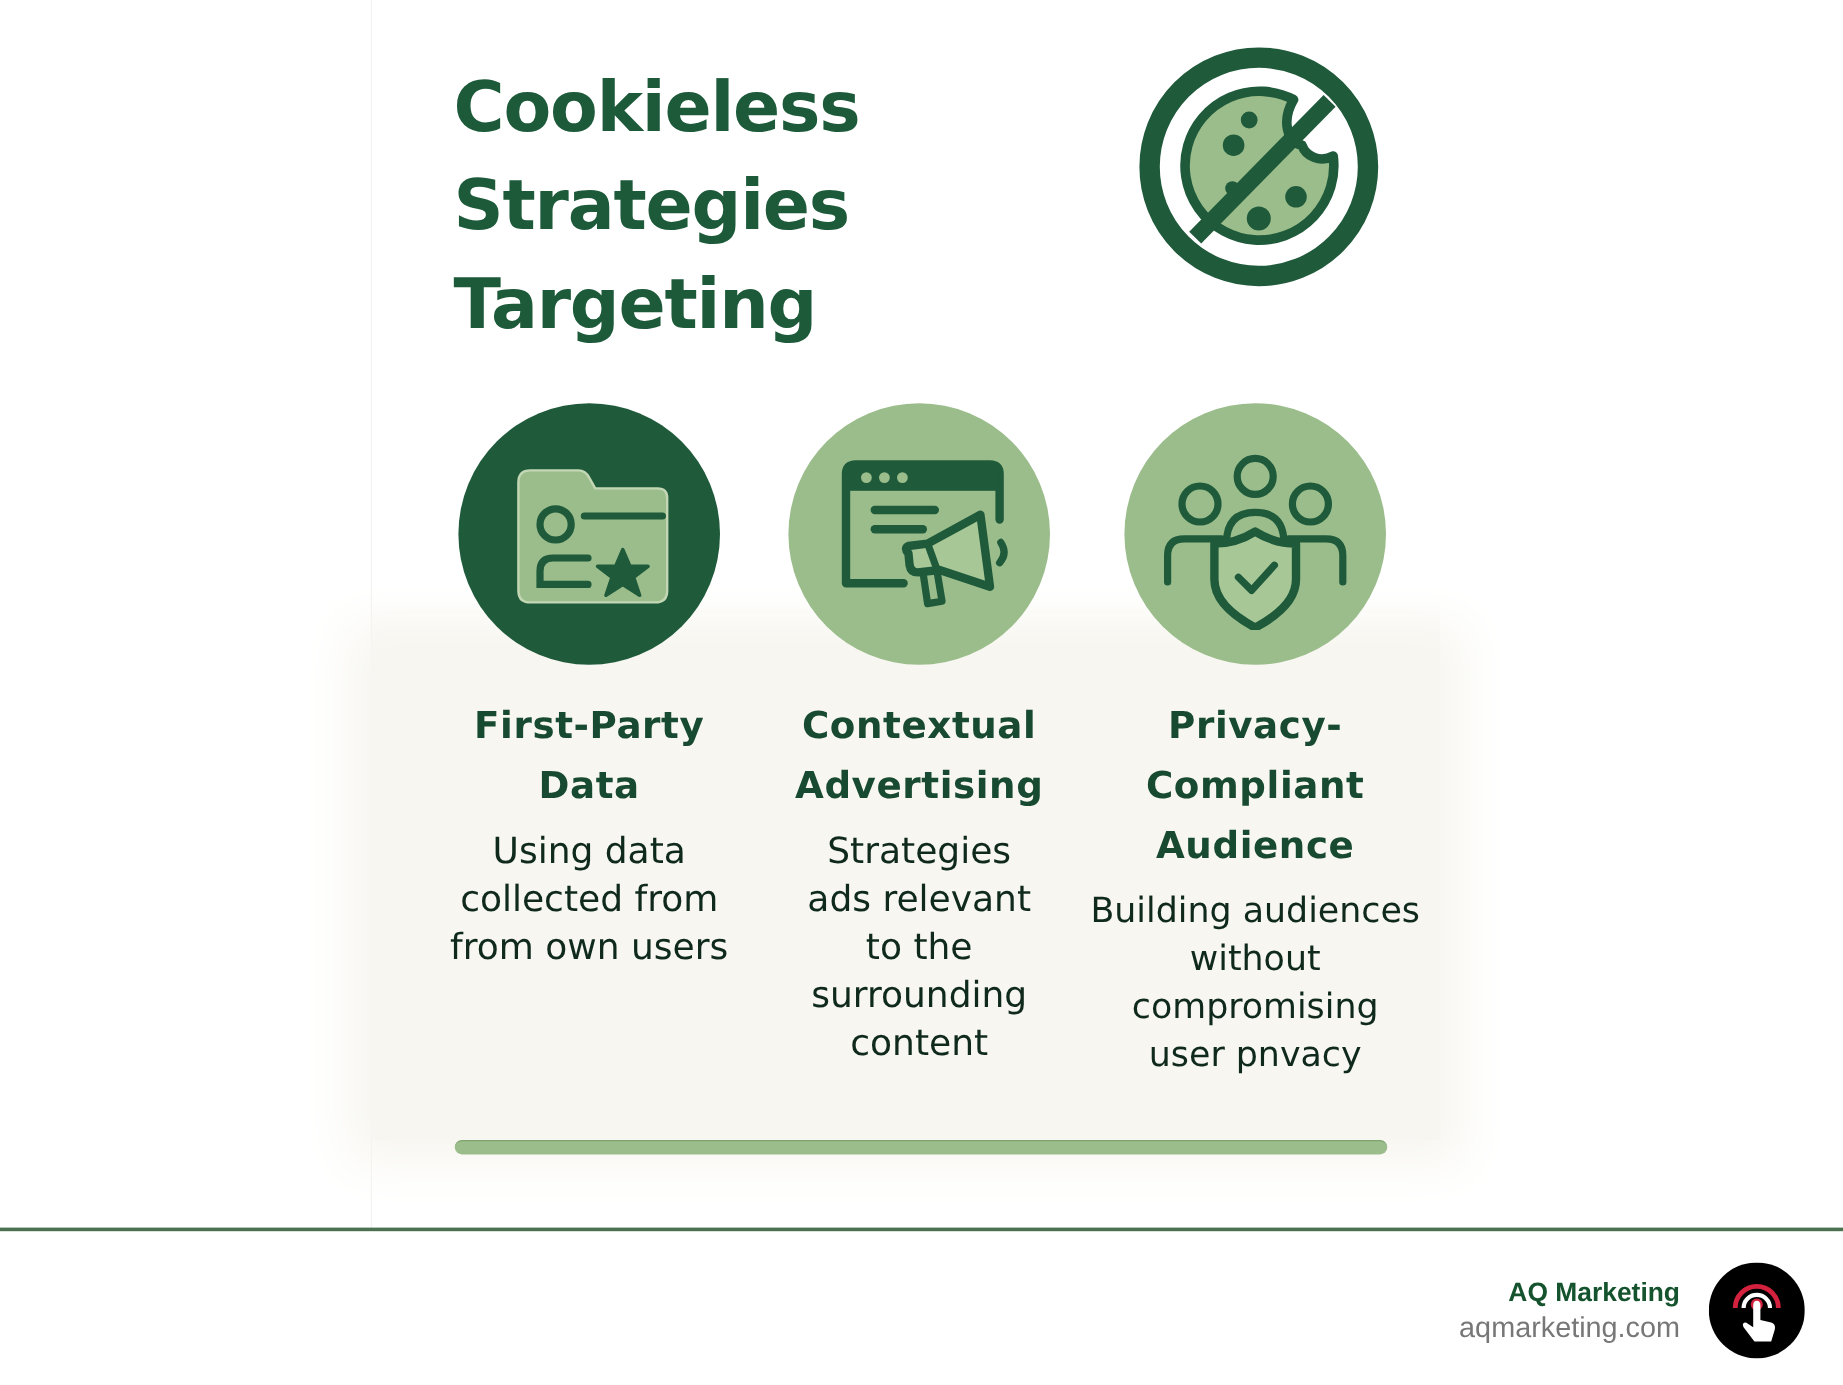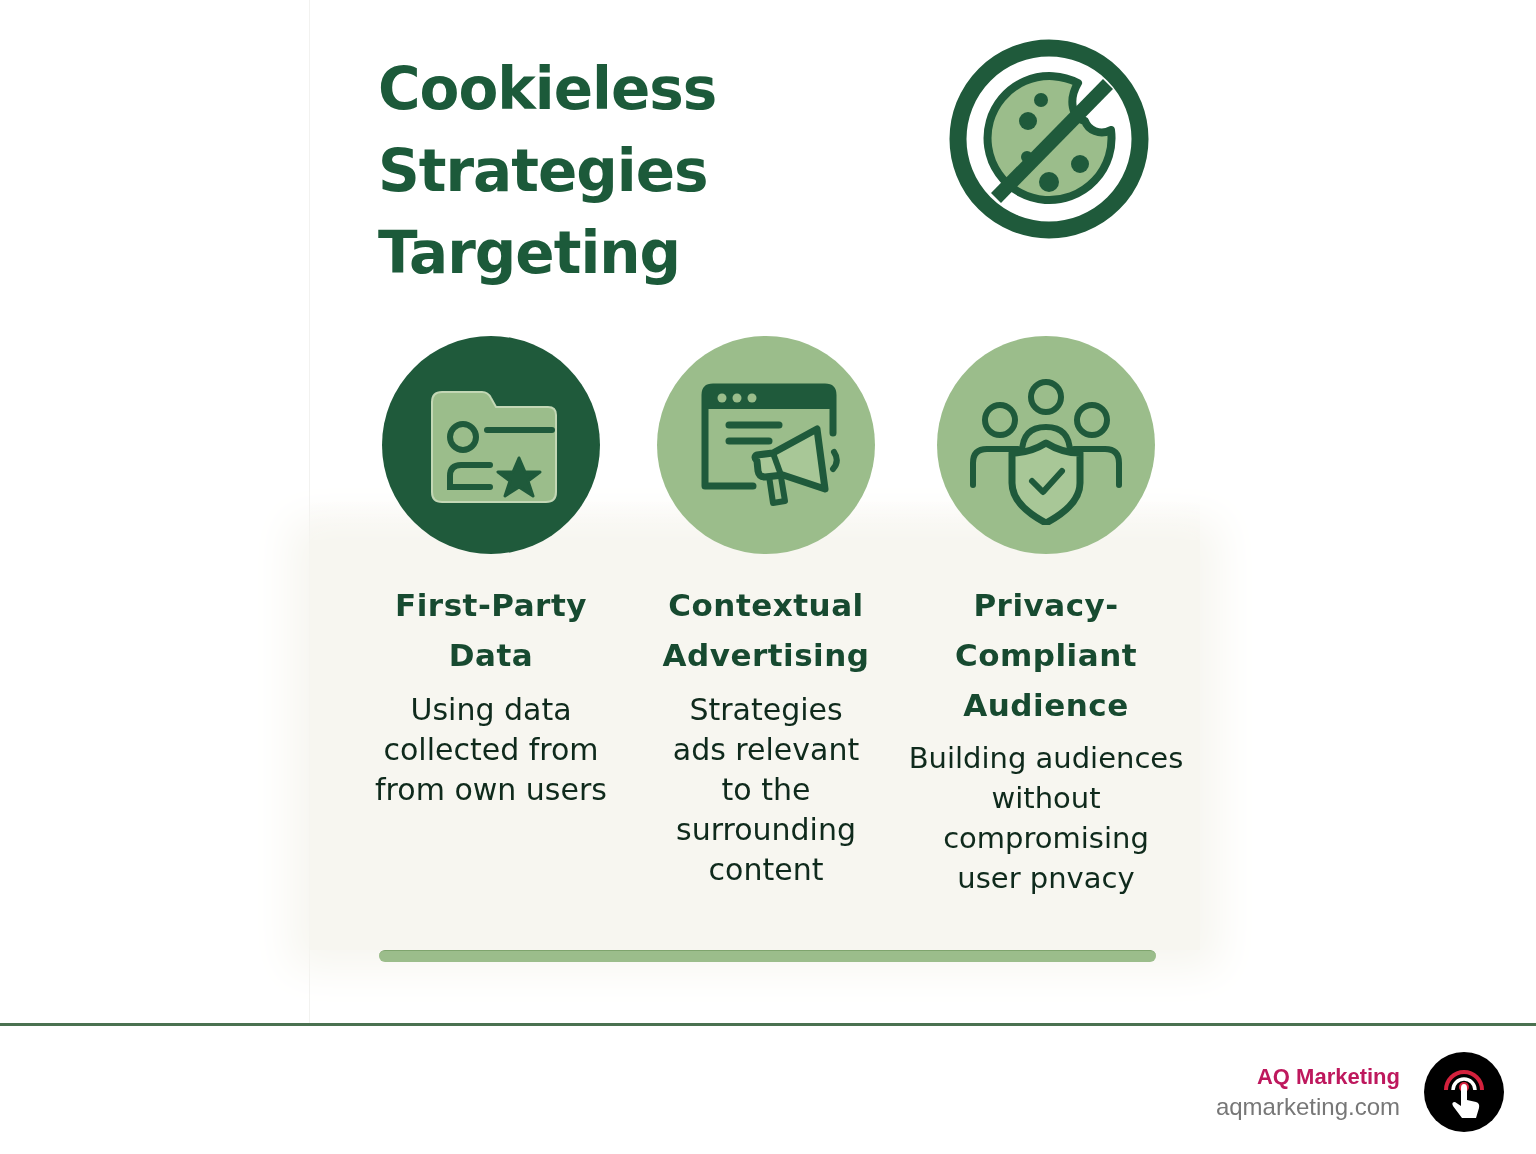--- a/index.html
+++ b/index.html
@@ -62,21 +62,21 @@
     .col-3 h2 { margin-top: 26px; }
     .col-3 p { margin-top: 8px; font-size: 29px; }
     .footer-line {
       position: absolute; left: 0; top: 1023px; width: 1536px; height: 3px;
       background: #4a7150;
     }
     .brand {
       position: absolute; right: 136px; top: 1062px; text-align: right;
     }
     .brand-name {
-      display: block; color: #be185d; font-weight: 700; font-size: 22px; line-height: 30px;
+      display: block; color: #14532d; font-weight: 700; font-size: 22px; line-height: 30px;
     }
     .brand-url {
       display: block; color: #777777; font-size: 24px; line-height: 30px;
     }
     .brand-logo {
       position: absolute; left: 1424px; top: 1052px; width: 80px; height: 80px;
     }
   </style>
 </head>
 <body>

